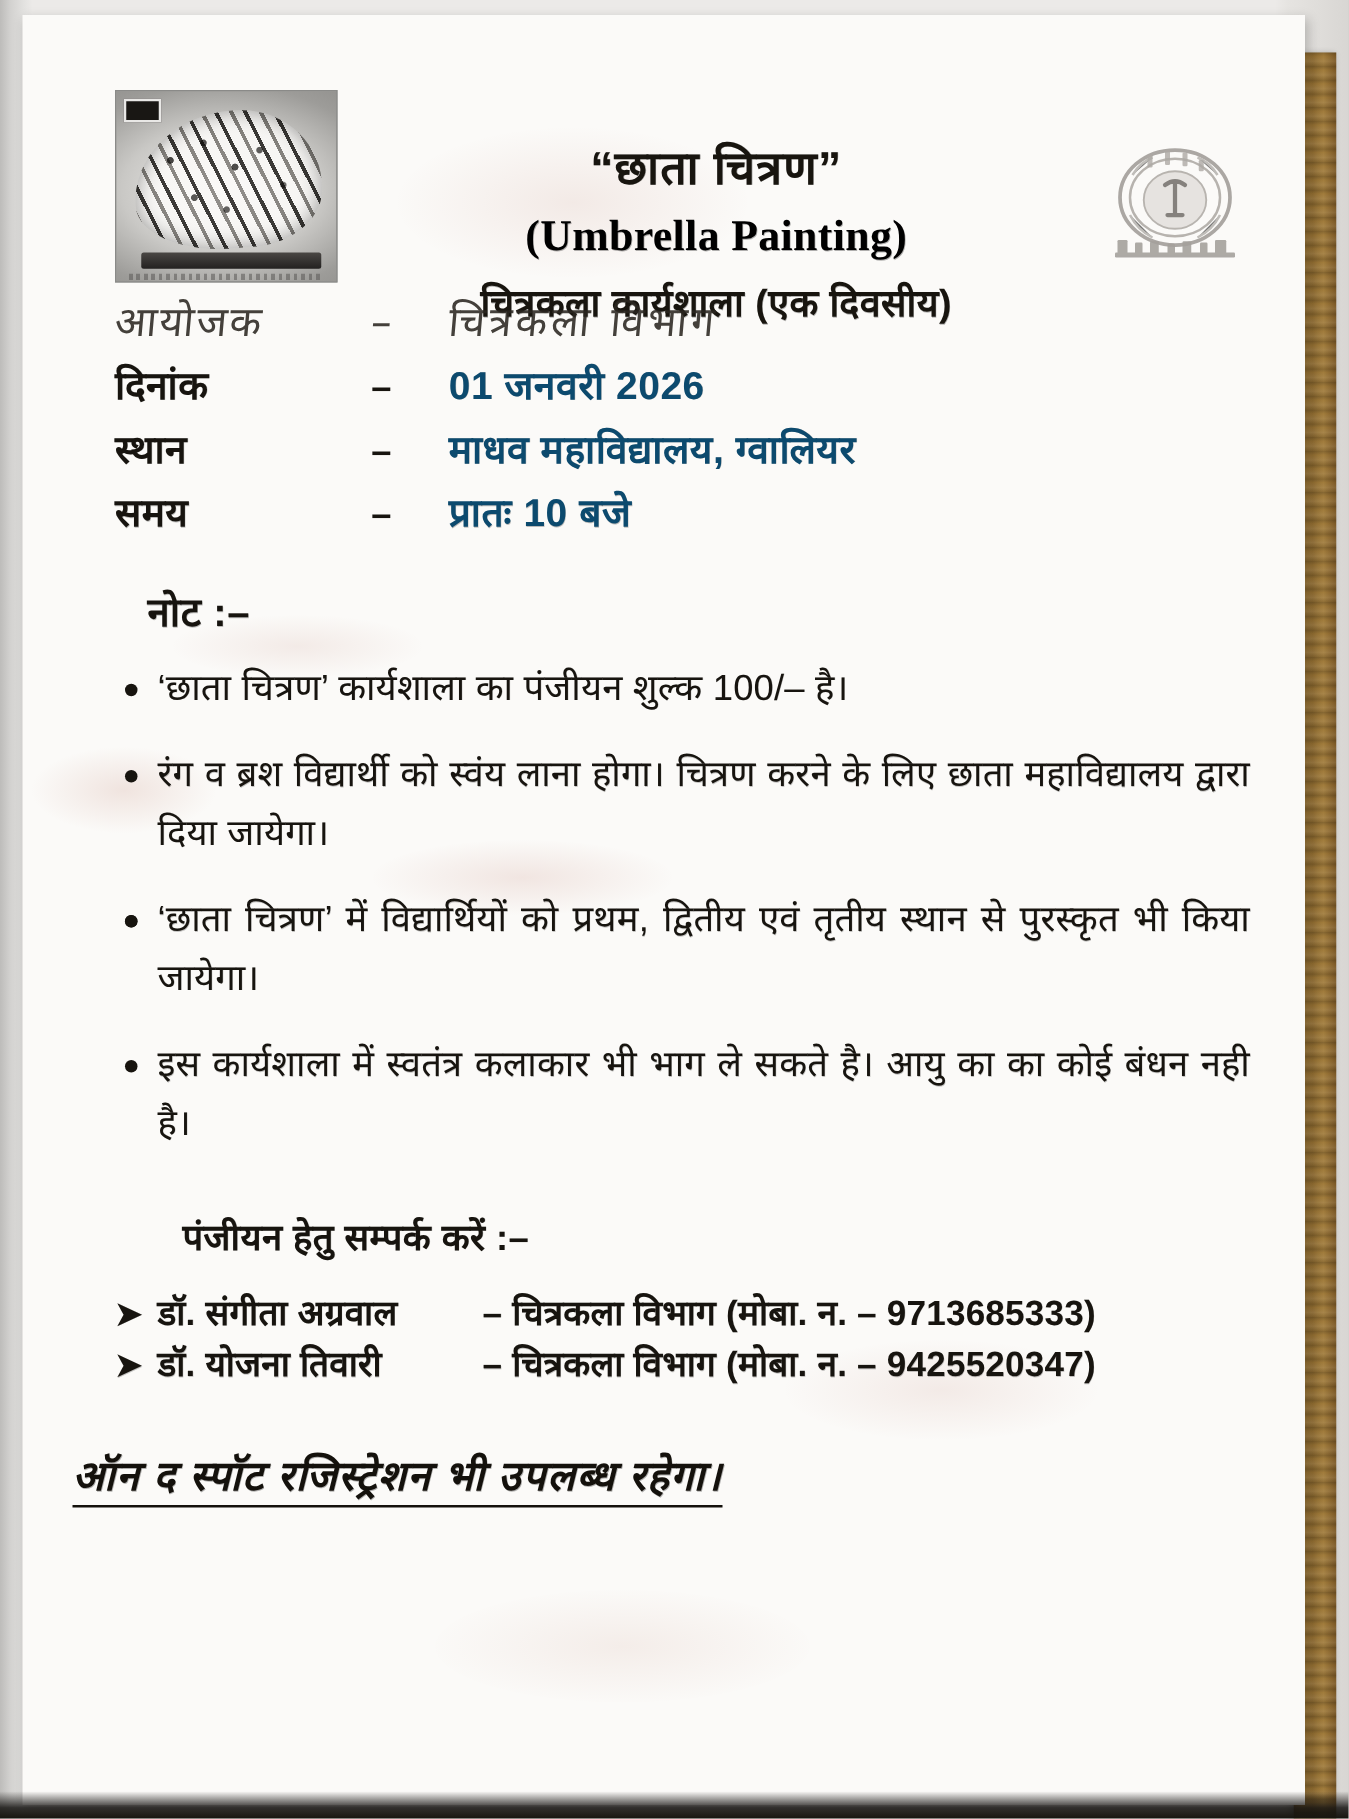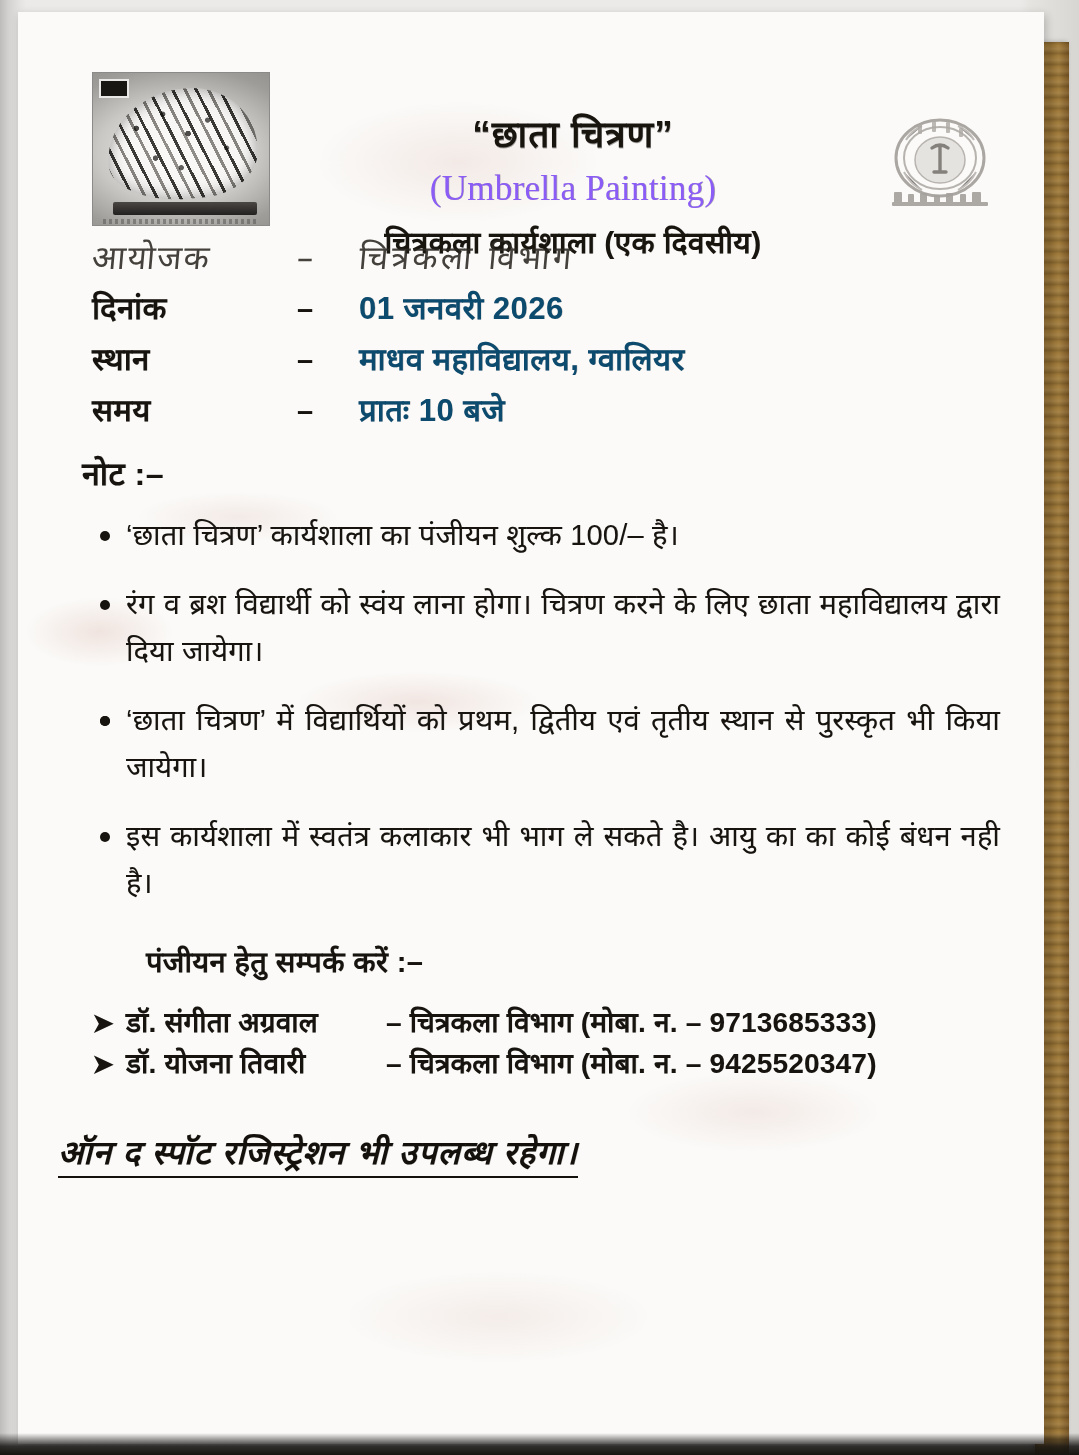--- a/index.html
+++ b/index.html
@@ -170,22 +170,22 @@
     font-size: 37px;
     font-weight: bold;
     color: #18150f;
     letter-spacing: 1px;
     line-height: 1.05;
     text-shadow: 0.5px 0.5px 0 rgba(0,0,0,0.35);
   }
   .title-english {
     font-family: "Liberation Serif", serif;
     font-size: 35px;
-    font-weight: normal;
-    color: #8b5cf6;
+    font-weight: bold;
+    color: #000000;
     margin-top: 14px;
     letter-spacing: 0.3px;
     text-shadow: 0.6px 0.4px 0 rgba(0,0,0,0.3);
   }
   .title-sub {
     font-family: "Liberation Sans", sans-serif;
     font-size: 30px;
     font-weight: bold;
     color: #18150f;
     margin-top: 12px;
@@ -248,22 +248,22 @@
     text-shadow: none;
     font-size: 33px;
     letter-spacing: 2px;
     transform: skewX(-5deg);
     opacity: 0.88;
   }
   .info-row.handwritten .info-value { letter-spacing: 3px; }
 
   
   .note-heading {
-    padding-left: 64px;
-    margin-top: 12px;
+    padding-left: 100px;
+    margin-top: 28px;
     font-size: 32px;
     font-weight: bold;
     color: #17140f;
     letter-spacing: 0.5px;
     text-shadow: 0.4px 0.3px 0 rgba(0,0,0,0.25);
   }
 
   
   .notes-list {
     margin: 18px 0 0 0;
@@ -287,21 +287,21 @@
     top: 19px;
     width: 10px;
     height: 10px;
     background: #17140f;
     border-radius: 50%;
   }
 
   
   .contact-heading {
     padding-left: 128px;
-    margin-top: 34px;
+    margin-top: 46px;
     font-size: 29px;
     font-weight: bold;
     color: #17140f;
     letter-spacing: 0.4px;
     text-shadow: 0.35px 0.25px 0 rgba(0,0,0,0.22);
   }
   .contact-list {
     margin: 22px 0 0 0;
     padding: 0 0 0 108px;
     list-style: none;

